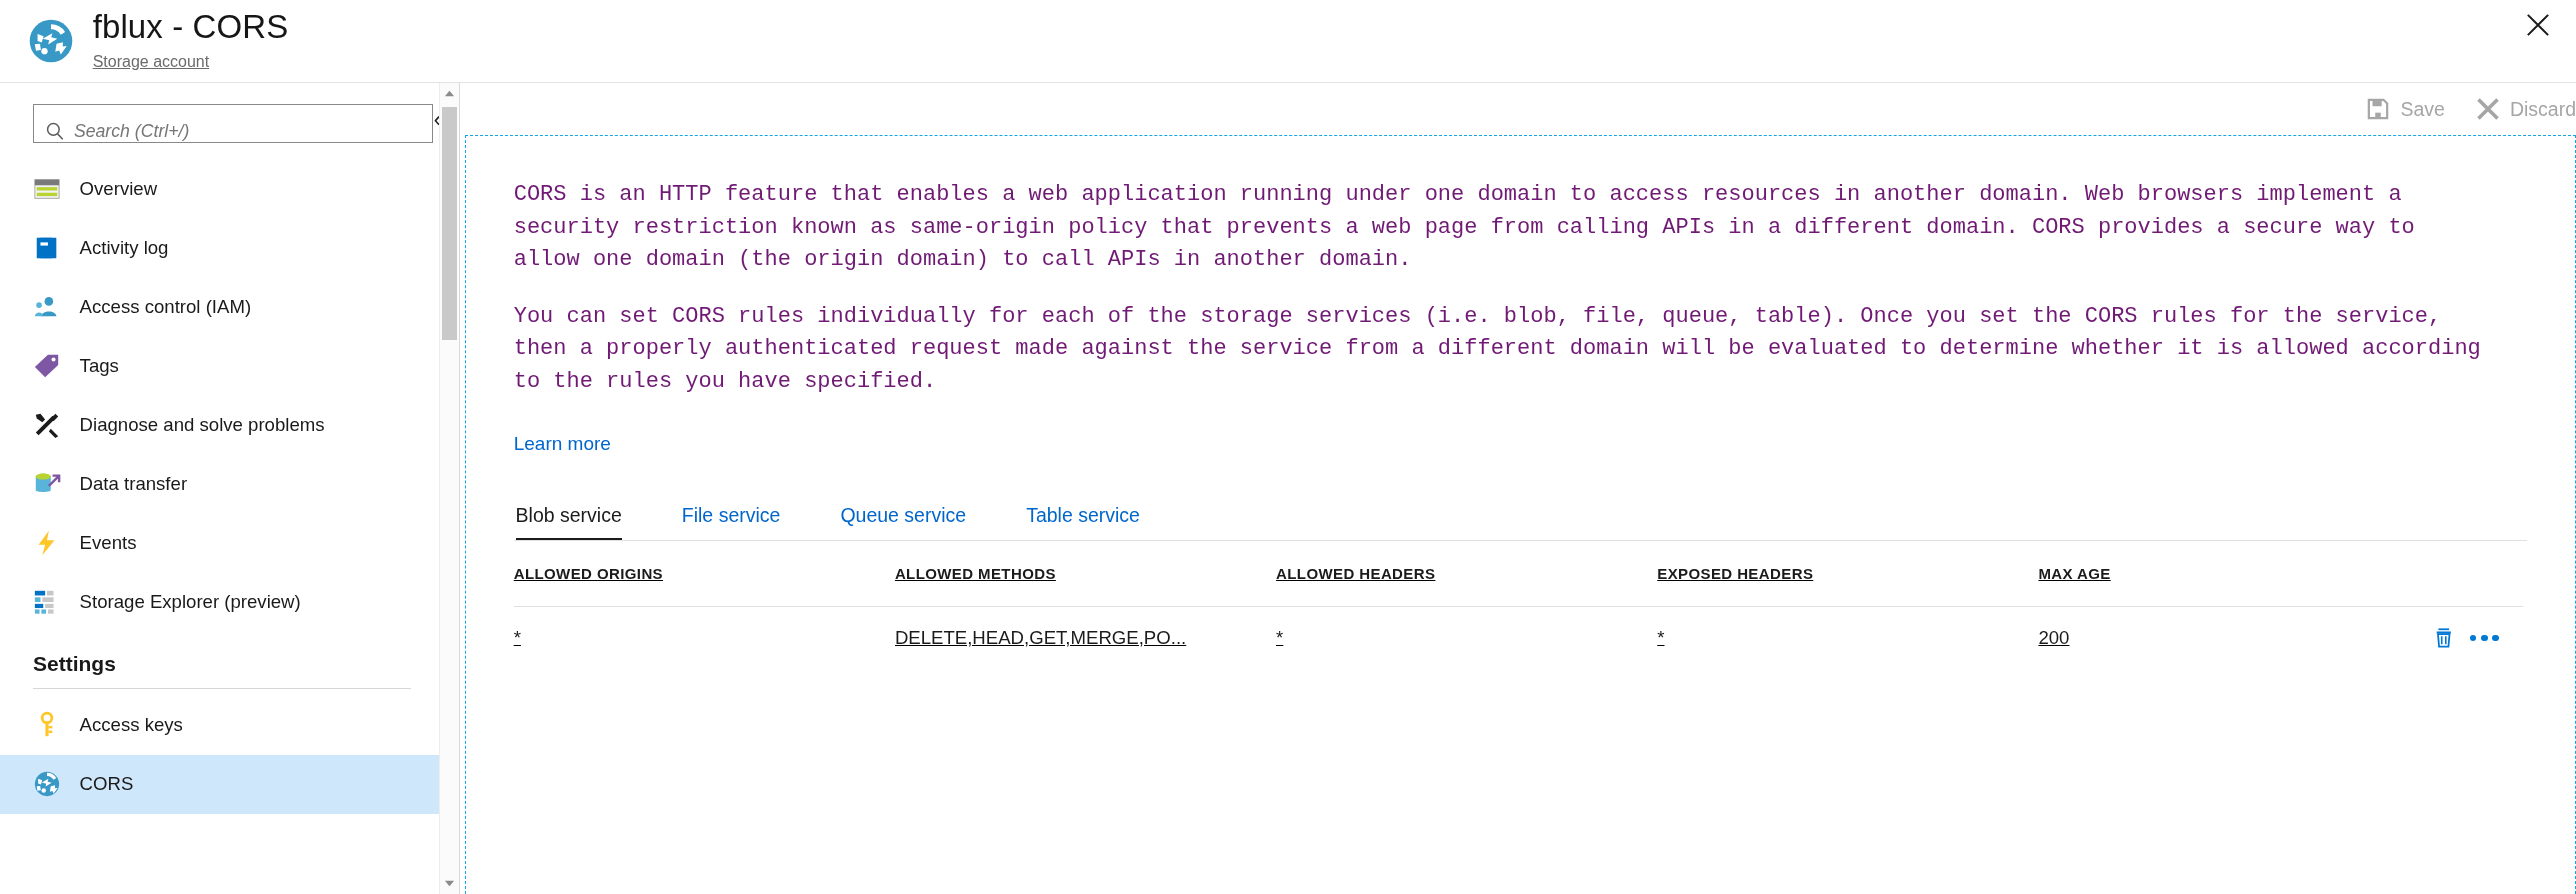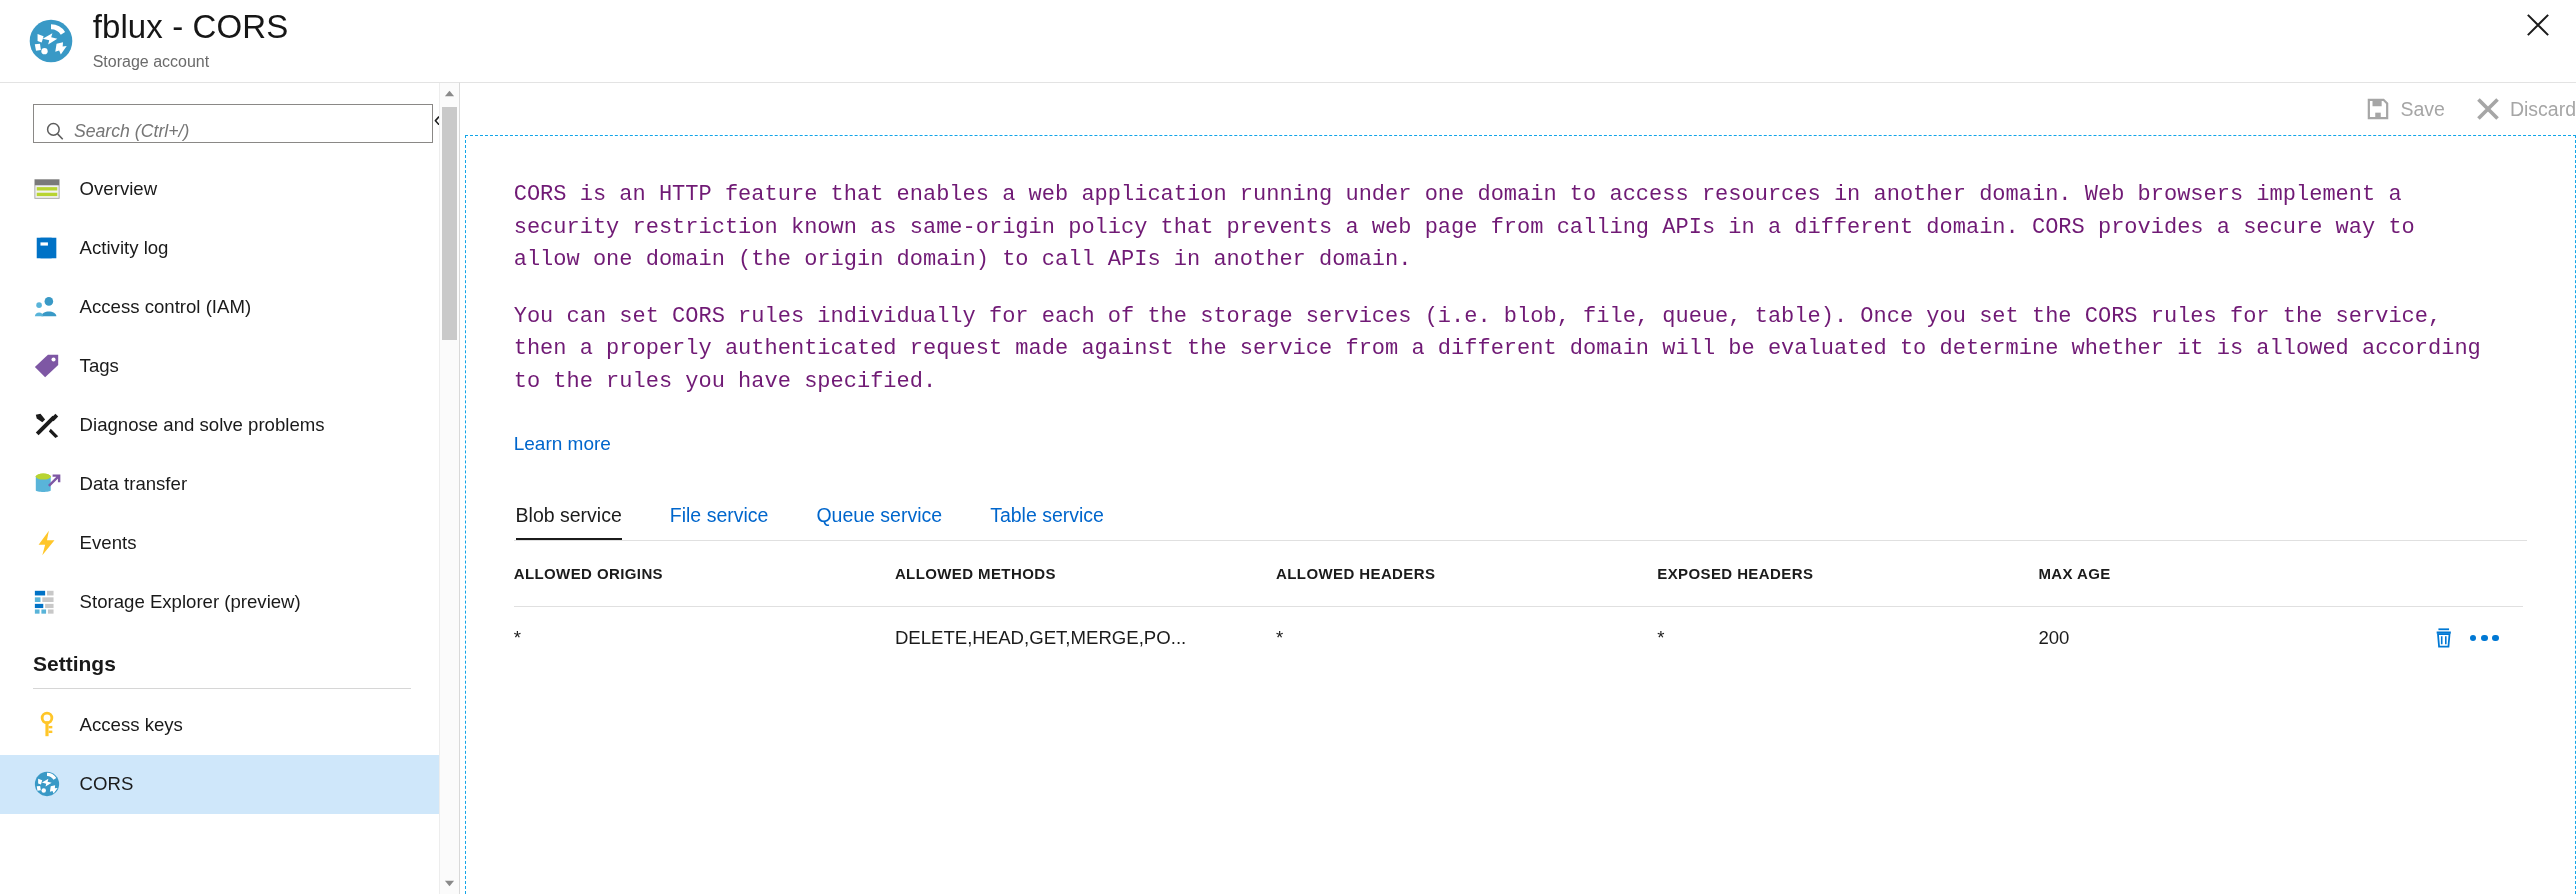--- a/index.html
+++ b/index.html
@@ -15,21 +15,21 @@
   .header {
     height: 82px; flex: 0 0 82px;
     display: flex; align-items: center;
     padding-left: 26px;
     position: relative;
     background: #fff;
   }
   .hdr-icon { width: 50px; height: 50px; flex: 0 0 50px; margin-right: 16.7px; }
   .hdr-texts { display: flex; flex-direction: column; justify-content: center; }
   .hdr-title { font-size: 33px; color: #161616; line-height: 1.12; letter-spacing: 0.1px; }
-  .hdr-sub { font-size: 16px; color: #6b6b6b; line-height: 1.3; margin-top: 6px; }
+  .hdr-sub { font-size: 16px; color: #6b6b6b; line-height: 1.3; margin-top: 6px; text-decoration: underline; }
   .close-btn {
     position: absolute; right: 16.7px; top: 3.7px;
     width: 43px; height: 43px;
     display: flex; align-items: center; justify-content: center;
     cursor: pointer;
   }
   .close-btn svg { display: block; }
 
   
   .body { flex: 1 1 auto; display: flex; min-height: 0; position: relative; }
@@ -139,39 +139,39 @@
     margin-bottom: 24px;
     font-family: Liberation Mono, monospace;
   }
   .learn-more {
     display: inline-block;
     font-size: 19px; color: #0066cc; cursor: pointer;
     margin-top: 11px; margin-bottom: 9.3px;
   }
 
   .tabs {
-    display: flex; align-items: flex-end; gap: 0;
+    display: flex; align-items: flex-end; gap: 12px;
     margin-top: 39px;
     border-bottom: 0.9px solid #e0e0e0;
   }
   .tab {
     font-size: 19.5px; color: #0066cc;
     padding: 0 24px 13px 24px;
     cursor: pointer; white-space: nowrap;
     position: relative;
   }
   .tab:first-child { padding-left: 1.9px; }
   .tab.active { color: #1b1b1b; }
   .tab.active::after {
     content: ""; position: absolute;
     left: 0; right: 24px; bottom: -0.9px; height: 2.8px; background: #1b1b1b;
   }
   .tab:first-child.active::after { left: 1.9px; right: 24px; }
 
-  table.cors { width: 2009px; border-collapse: collapse; margin-top: 24px; table-layout: fixed; }
+  table.cors { width: 2009px; border-collapse: collapse; margin-top: 24px; table-layout: fixed; text-decoration: underline; }
   table.cors th {
     text-align: left; font-size: 15px; font-weight: bold;
     color: #1b1b1b; letter-spacing: 0.4px;
     padding: 0 0 24px 0;
     text-transform: uppercase;
   }
   table.cors td {
     font-size: 18.6px; color: #1b1b1b;
     padding: 20.5px 0 20.5px 0;
     border-top: 0.9px solid #e0e0e0;

